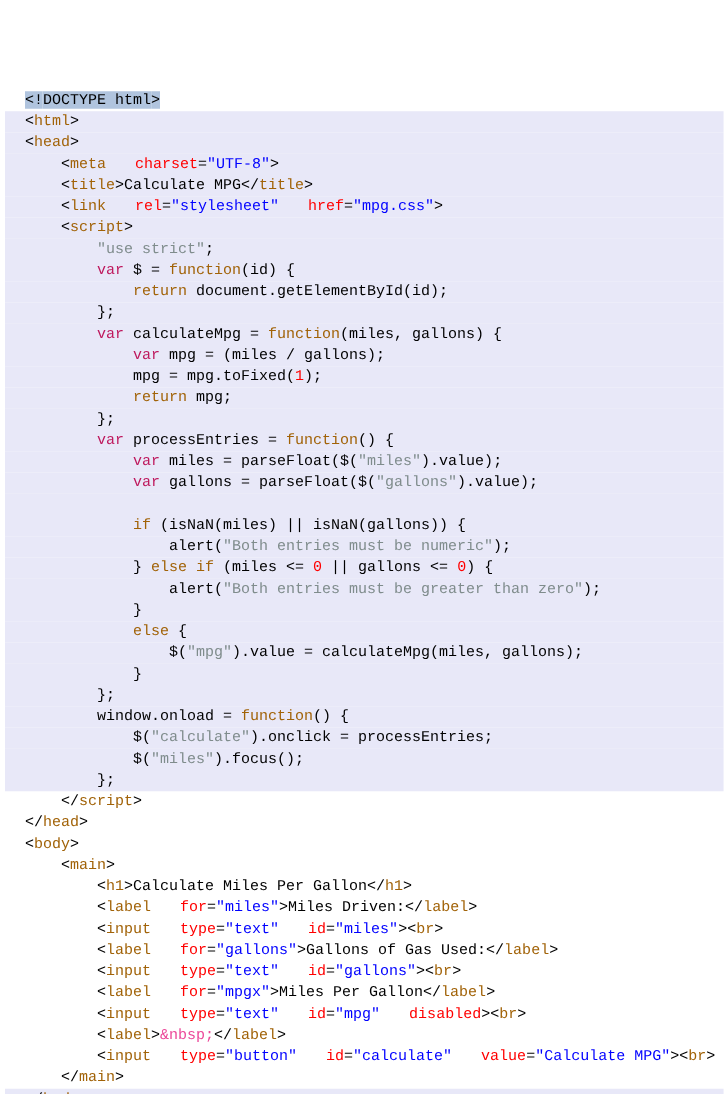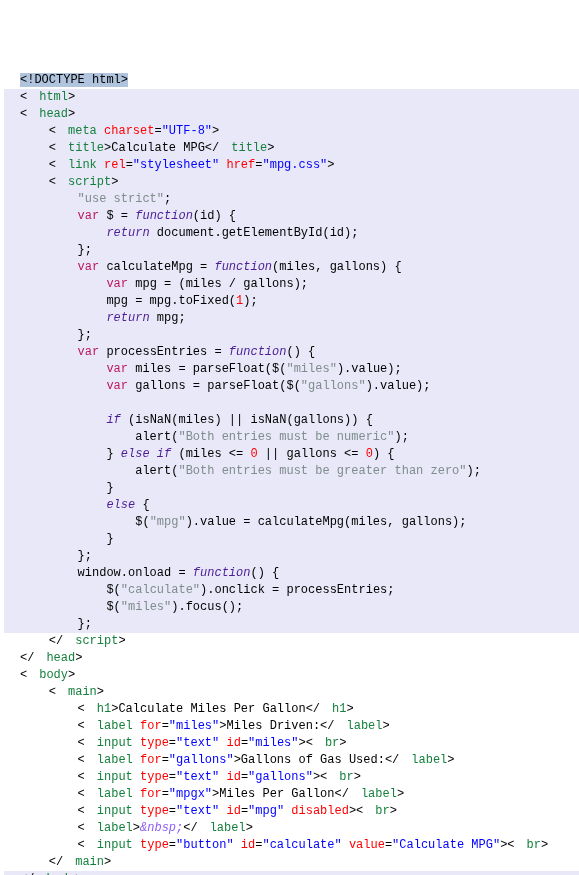--- a/index.html
+++ b/index.html
@@ -8,28 +8,28 @@
     font-family: "Consolas", "Courier New", monospace;
     font-size: 12px;
     line-height: 17px;
     background: #fff;
     color: #000;
     white-space: pre;
   }
   .line { display: block; padding-left: 16px; }
   .sel-doctype { background: #b0c4de; }
   .sel-line { background: #e8e8f8; }
-  .tag { color: #15803d; margin-left: 12px; }
-  .attr { color: #ff0000; }
+  .tag { color: #a16207; }
+  .attr { color: #ff0000; margin-left: 16px; }
   .val { color: #0000ff; }
   .kw { color: #be185d; }
-  .kwi { color: #4c1d95; font-style: italic; }
+  .kwi { color: #a16207; }
   .str { color: #7f8c8c; }
   .num { color: #ff0000; }
-  .ent { color: #8b5cf6; font-style: italic; }
+  .ent { color: #ec4899; }
   b { font-weight: normal; }
 </style>
 </head>
 <body>
 
 
 
 <div id="code-container"><span class="line"><span class="sel-doctype">&lt;!</span><span class="sel-doctype">DOCTYPE html</span><span class="sel-doctype">&gt;</span></span><span class="line sel-line"><span>&lt;</span><span class="tag">html</span><span>&gt;</span></span><span class="line sel-line"><span>&lt;</span><span class="tag">head</span><span>&gt;</span></span><span class="line sel-line"><span>    &lt;</span><span class="tag">meta</span><span> </span><span class="attr">charset</span><span>=</span><span class="val">"UTF-8"</span><span>&gt;</span></span><span class="line sel-line"><span>    &lt;</span><span class="tag">title</span><span>&gt;</span><b>Calculate MPG</b><span>&lt;/</span><span class="tag">title</span><span>&gt;</span></span><span class="line sel-line"><span>    &lt;</span><span class="tag">link</span><span> </span><span class="attr">rel</span><span>=</span><span class="val">"stylesheet"</span><span> </span><span class="attr">href</span><span>=</span><span class="val">"mpg.css"</span><span>&gt;</span></span><span class="line sel-line"><span>    &lt;</span><span class="tag">script</span><span>&gt;</span></span><span class="line sel-line"><span>        </span><span class="str">"use strict"</span><span>;</span></span><span class="line sel-line"><span>        </span><span class="kw">var</span><span> $ = </span><span class="kwi">function</span><span>(id) {</span></span><span class="line sel-line"><span>            </span><span class="kwi">return</span><span> document.getElementById(id);</span></span><span class="line sel-line"><span>        };</span></span><span class="line sel-line"><span>        </span><span class="kw">var</span><span> calculateMpg = </span><span class="kwi">function</span><span>(miles, gallons) {</span></span><span class="line sel-line"><span>            </span><span class="kw">var</span><span> mpg = (miles </span><b>/</b><span> gallons);</span></span><span class="line sel-line"><span>            mpg = mpg.toFixed(</span><span class="num">1</span><span>);</span></span><span class="line sel-line"><span>            </span><span class="kwi">return</span><span> mpg;</span></span><span class="line sel-line"><span>        };</span></span><span class="line sel-line"><span>        </span><span class="kw">var</span><span> processEntries = </span><span class="kwi">function</span><span>() {</span></span><span class="line sel-line"><span>            </span><span class="kw">var</span><span> miles = parseFloat($(</span><span class="str">"miles"</span><span>).value);</span></span><span class="line sel-line"><span>            </span><span class="kw">var</span><span> gallons = parseFloat($(</span><span class="str">"gallons"</span><span>).value);</span></span><span class="line sel-line">&nbsp;</span><span class="line sel-line"><span>            </span><span class="kwi">if</span><span> (isNaN(miles) || isNaN(gallons)) {</span></span><span class="line sel-line"><span>                alert(</span><span class="str">"Both entries must be numeric"</span><span>);</span></span><span class="line sel-line"><span>            } </span><span class="kwi">else if</span><span> (miles &lt;= </span><span class="num">0</span><span> || gallons &lt;= </span><span class="num">0</span><span>) {</span></span><span class="line sel-line"><span>                alert(</span><span class="str">"Both entries must be greater than zero"</span><span>);</span></span><span class="line sel-line"><span>            }</span></span><span class="line sel-line"><span>            </span><span class="kwi">else</span><span> {</span></span><span class="line sel-line"><span>                $(</span><span class="str">"mpg"</span><span>).value = calculateMpg(miles, gallons);</span></span><span class="line sel-line"><span>            }</span></span><span class="line sel-line"><span>        };</span></span><span class="line sel-line"><span>        window.onload = </span><span class="kwi">function</span><span>() {</span></span><span class="line sel-line"><span>            $(</span><span class="str">"calculate"</span><span>).onclick = processEntries;</span></span><span class="line sel-line"><span>            $(</span><span class="str">"miles"</span><span>).focus();</span></span><span class="line sel-line"><span>        };</span></span><span class="line"><span>    &lt;/</span><span class="tag">script</span><span>&gt;</span></span><span class="line"><span>&lt;/</span><span class="tag">head</span><span>&gt;</span></span><span class="line"><span>&lt;</span><span class="tag">body</span><span>&gt;</span></span><span class="line"><span>    &lt;</span><span class="tag">main</span><span>&gt;</span></span><span class="line"><span>        &lt;</span><span class="tag">h1</span><span>&gt;</span><b>Calculate Miles Per Gallon</b><span>&lt;/</span><span class="tag">h1</span><span>&gt;</span></span><span class="line"><span>        &lt;</span><span class="tag">label</span><span> </span><span class="attr">for</span><span>=</span><span class="val">"miles"</span><span>&gt;</span><b>Miles Driven:</b><span>&lt;/</span><span class="tag">label</span><span>&gt;</span></span><span class="line"><span>        &lt;</span><span class="tag">input</span><span> </span><span class="attr">type</span><span>=</span><span class="val">"text"</span><span> </span><span class="attr">id</span><span>=</span><span class="val">"miles"</span><span>&gt;&lt;</span><span class="tag">br</span><span>&gt;</span></span><span class="line"><span>        &lt;</span><span class="tag">label</span><span> </span><span class="attr">for</span><span>=</span><span class="val">"gallons"</span><span>&gt;</span><b>Gallons of Gas Used:</b><span>&lt;/</span><span class="tag">label</span><span>&gt;</span></span><span class="line"><span>        &lt;</span><span class="tag">input</span><span> </span><span class="attr">type</span><span>=</span><span class="val">"text"</span><span> </span><span class="attr">id</span><span>=</span><span class="val">"gallons"</span><span>&gt;&lt;</span><span class="tag">br</span><span>&gt;</span></span><span class="line"><span>        &lt;</span><span class="tag">label</span><span> </span><span class="attr">for</span><span>=</span><span class="val">"mpgx"</span><span>&gt;</span><b>Miles Per Gallon</b><span>&lt;/</span><span class="tag">label</span><span>&gt;</span></span><span class="line"><span>        &lt;</span><span class="tag">input</span><span> </span><span class="attr">type</span><span>=</span><span class="val">"text"</span><span> </span><span class="attr">id</span><span>=</span><span class="val">"mpg"</span><span> </span><span class="attr">disabled</span><span>&gt;&lt;</span><span class="tag">br</span><span>&gt;</span></span><span class="line"><span>        &lt;</span><span class="tag">label</span><span>&gt;</span><span class="ent">&amp;nbsp;</span><span>&lt;/</span><span class="tag">label</span><span>&gt;</span></span><span class="line"><span>        &lt;</span><span class="tag">input</span><span> </span><span class="attr">type</span><span>=</span><span class="val">"button"</span><span> </span><span class="attr">id</span><span>=</span><span class="val">"calculate"</span><span> </span><span class="attr">value</span><span>=</span><span class="val">"Calculate MPG"</span><span>&gt;&lt;</span><span class="tag">br</span><span>&gt;</span></span><span class="line"><span>    &lt;/</span><span class="tag">main</span><span>&gt;</span></span><span class="line sel-line"><span>&lt;/</span><span class="tag">body</span><span>&gt;</span></span></div>
 
 

